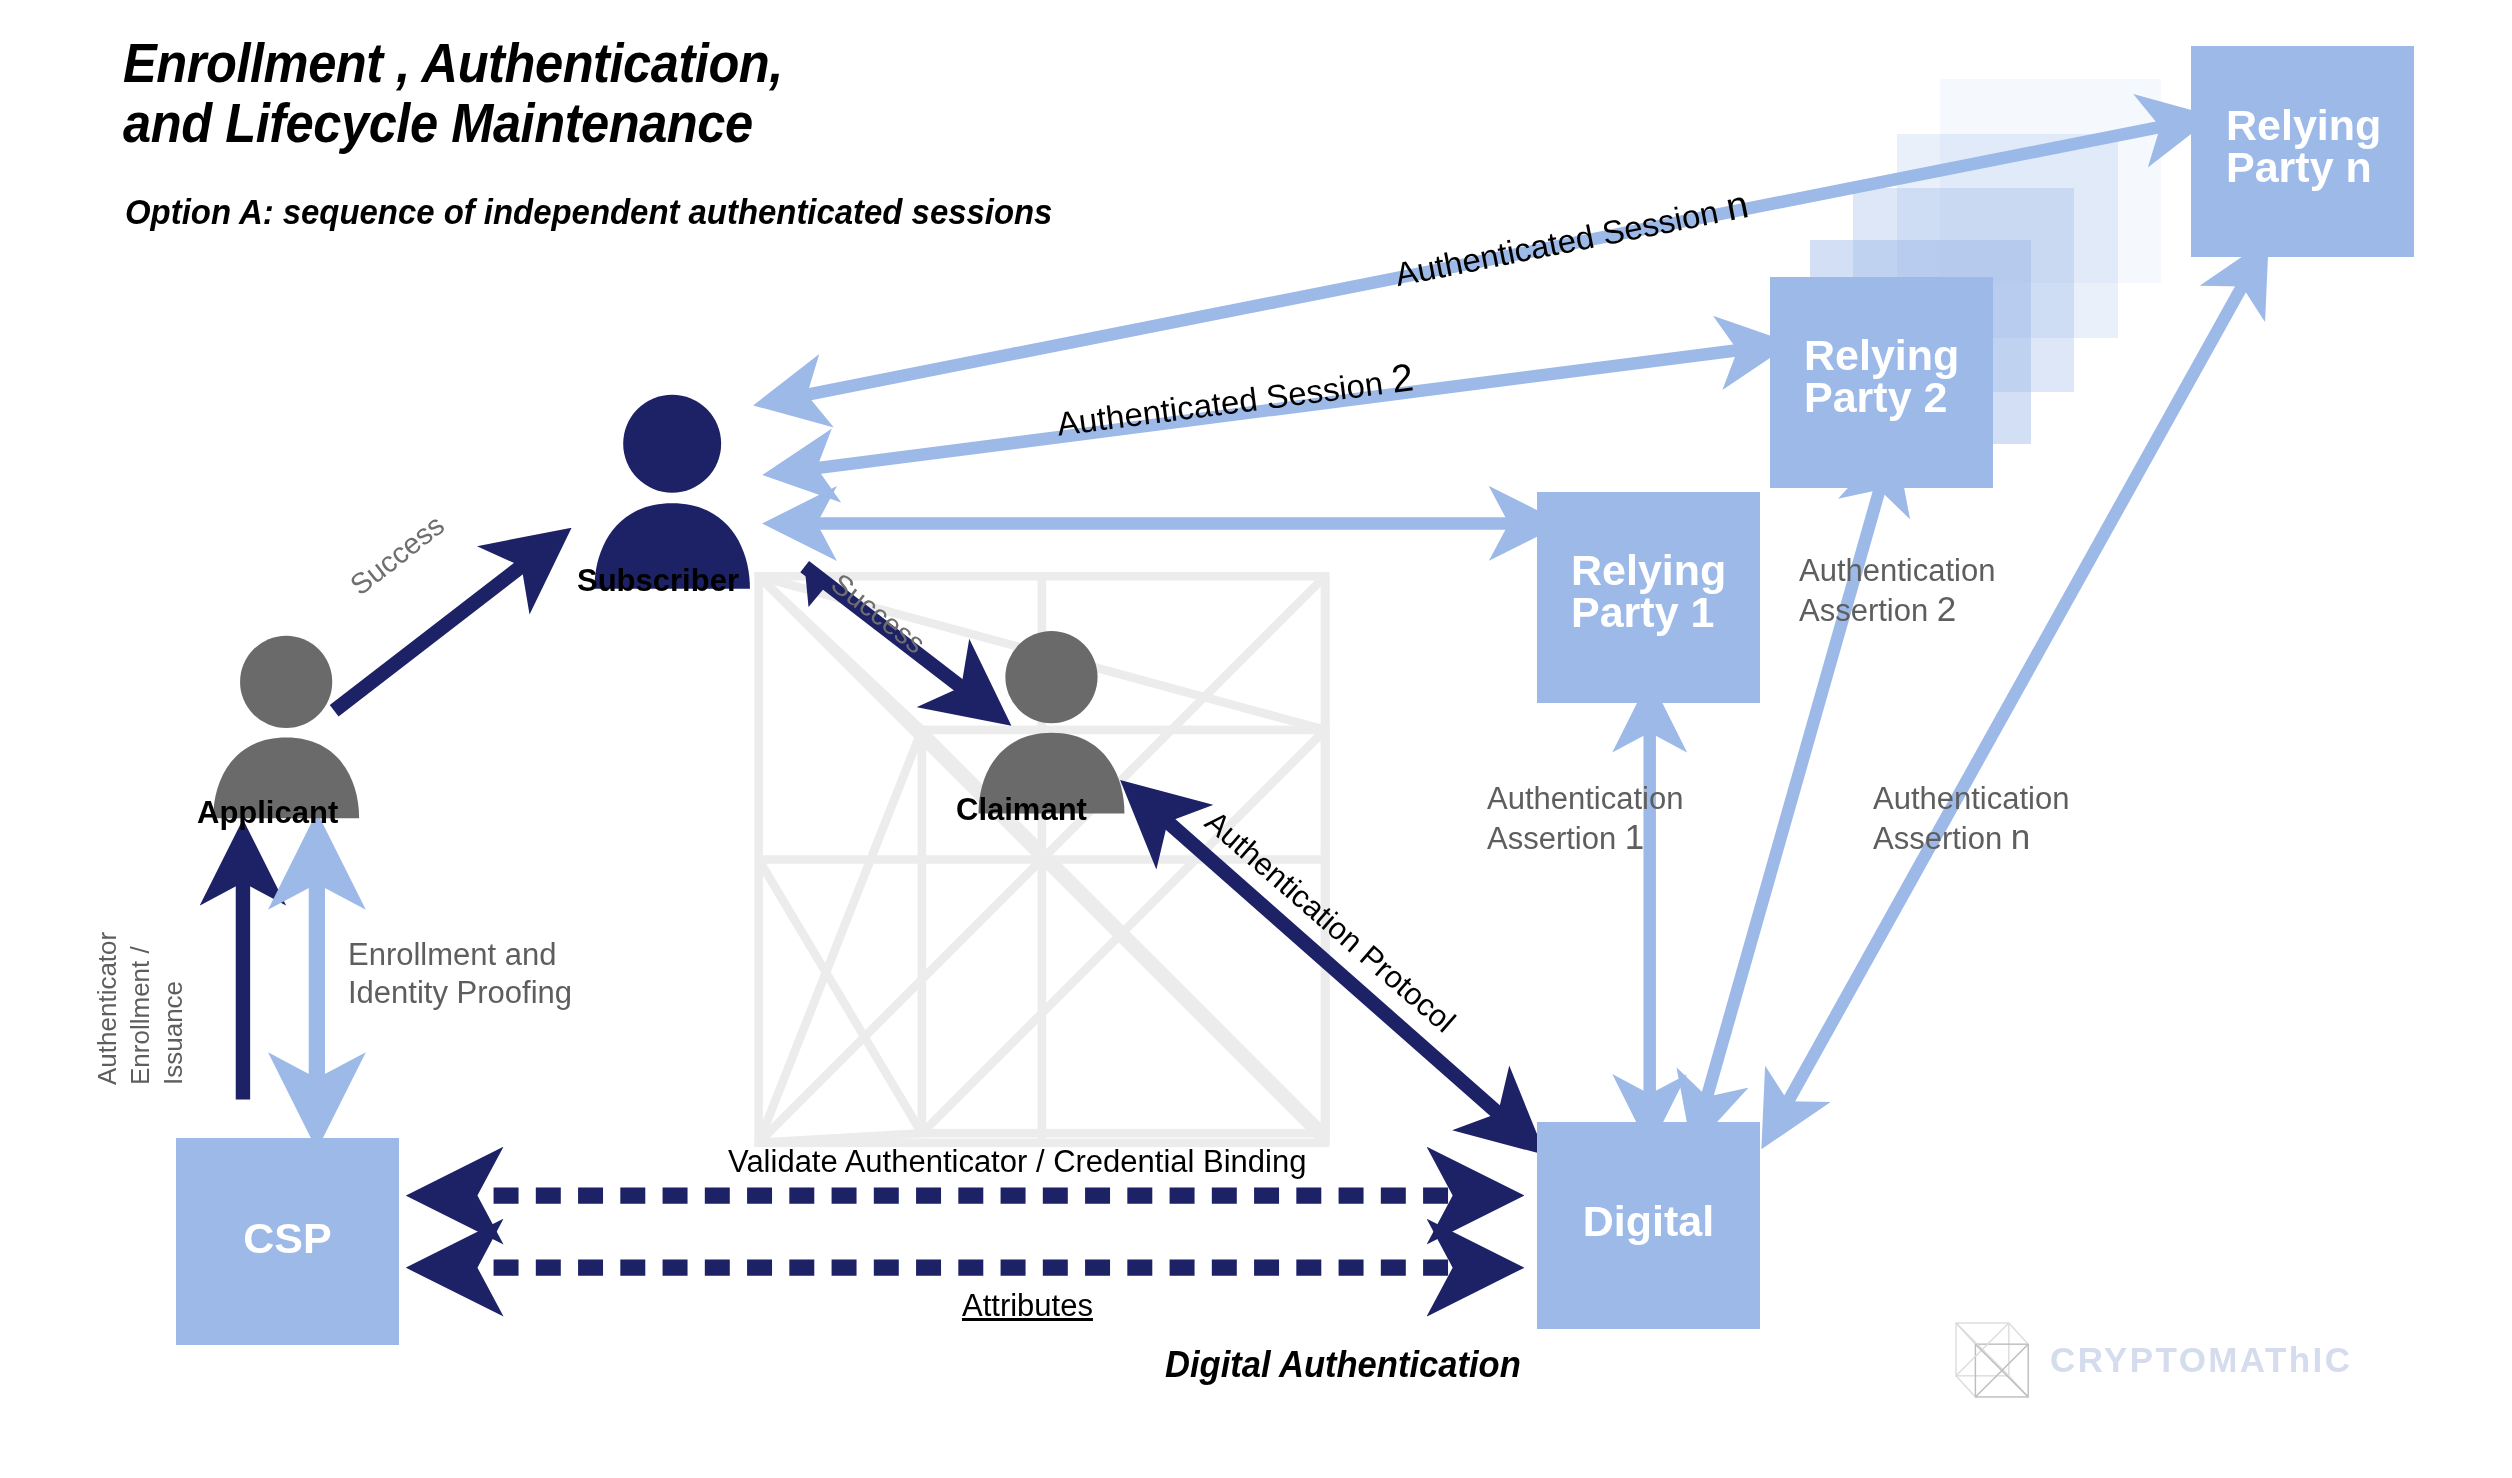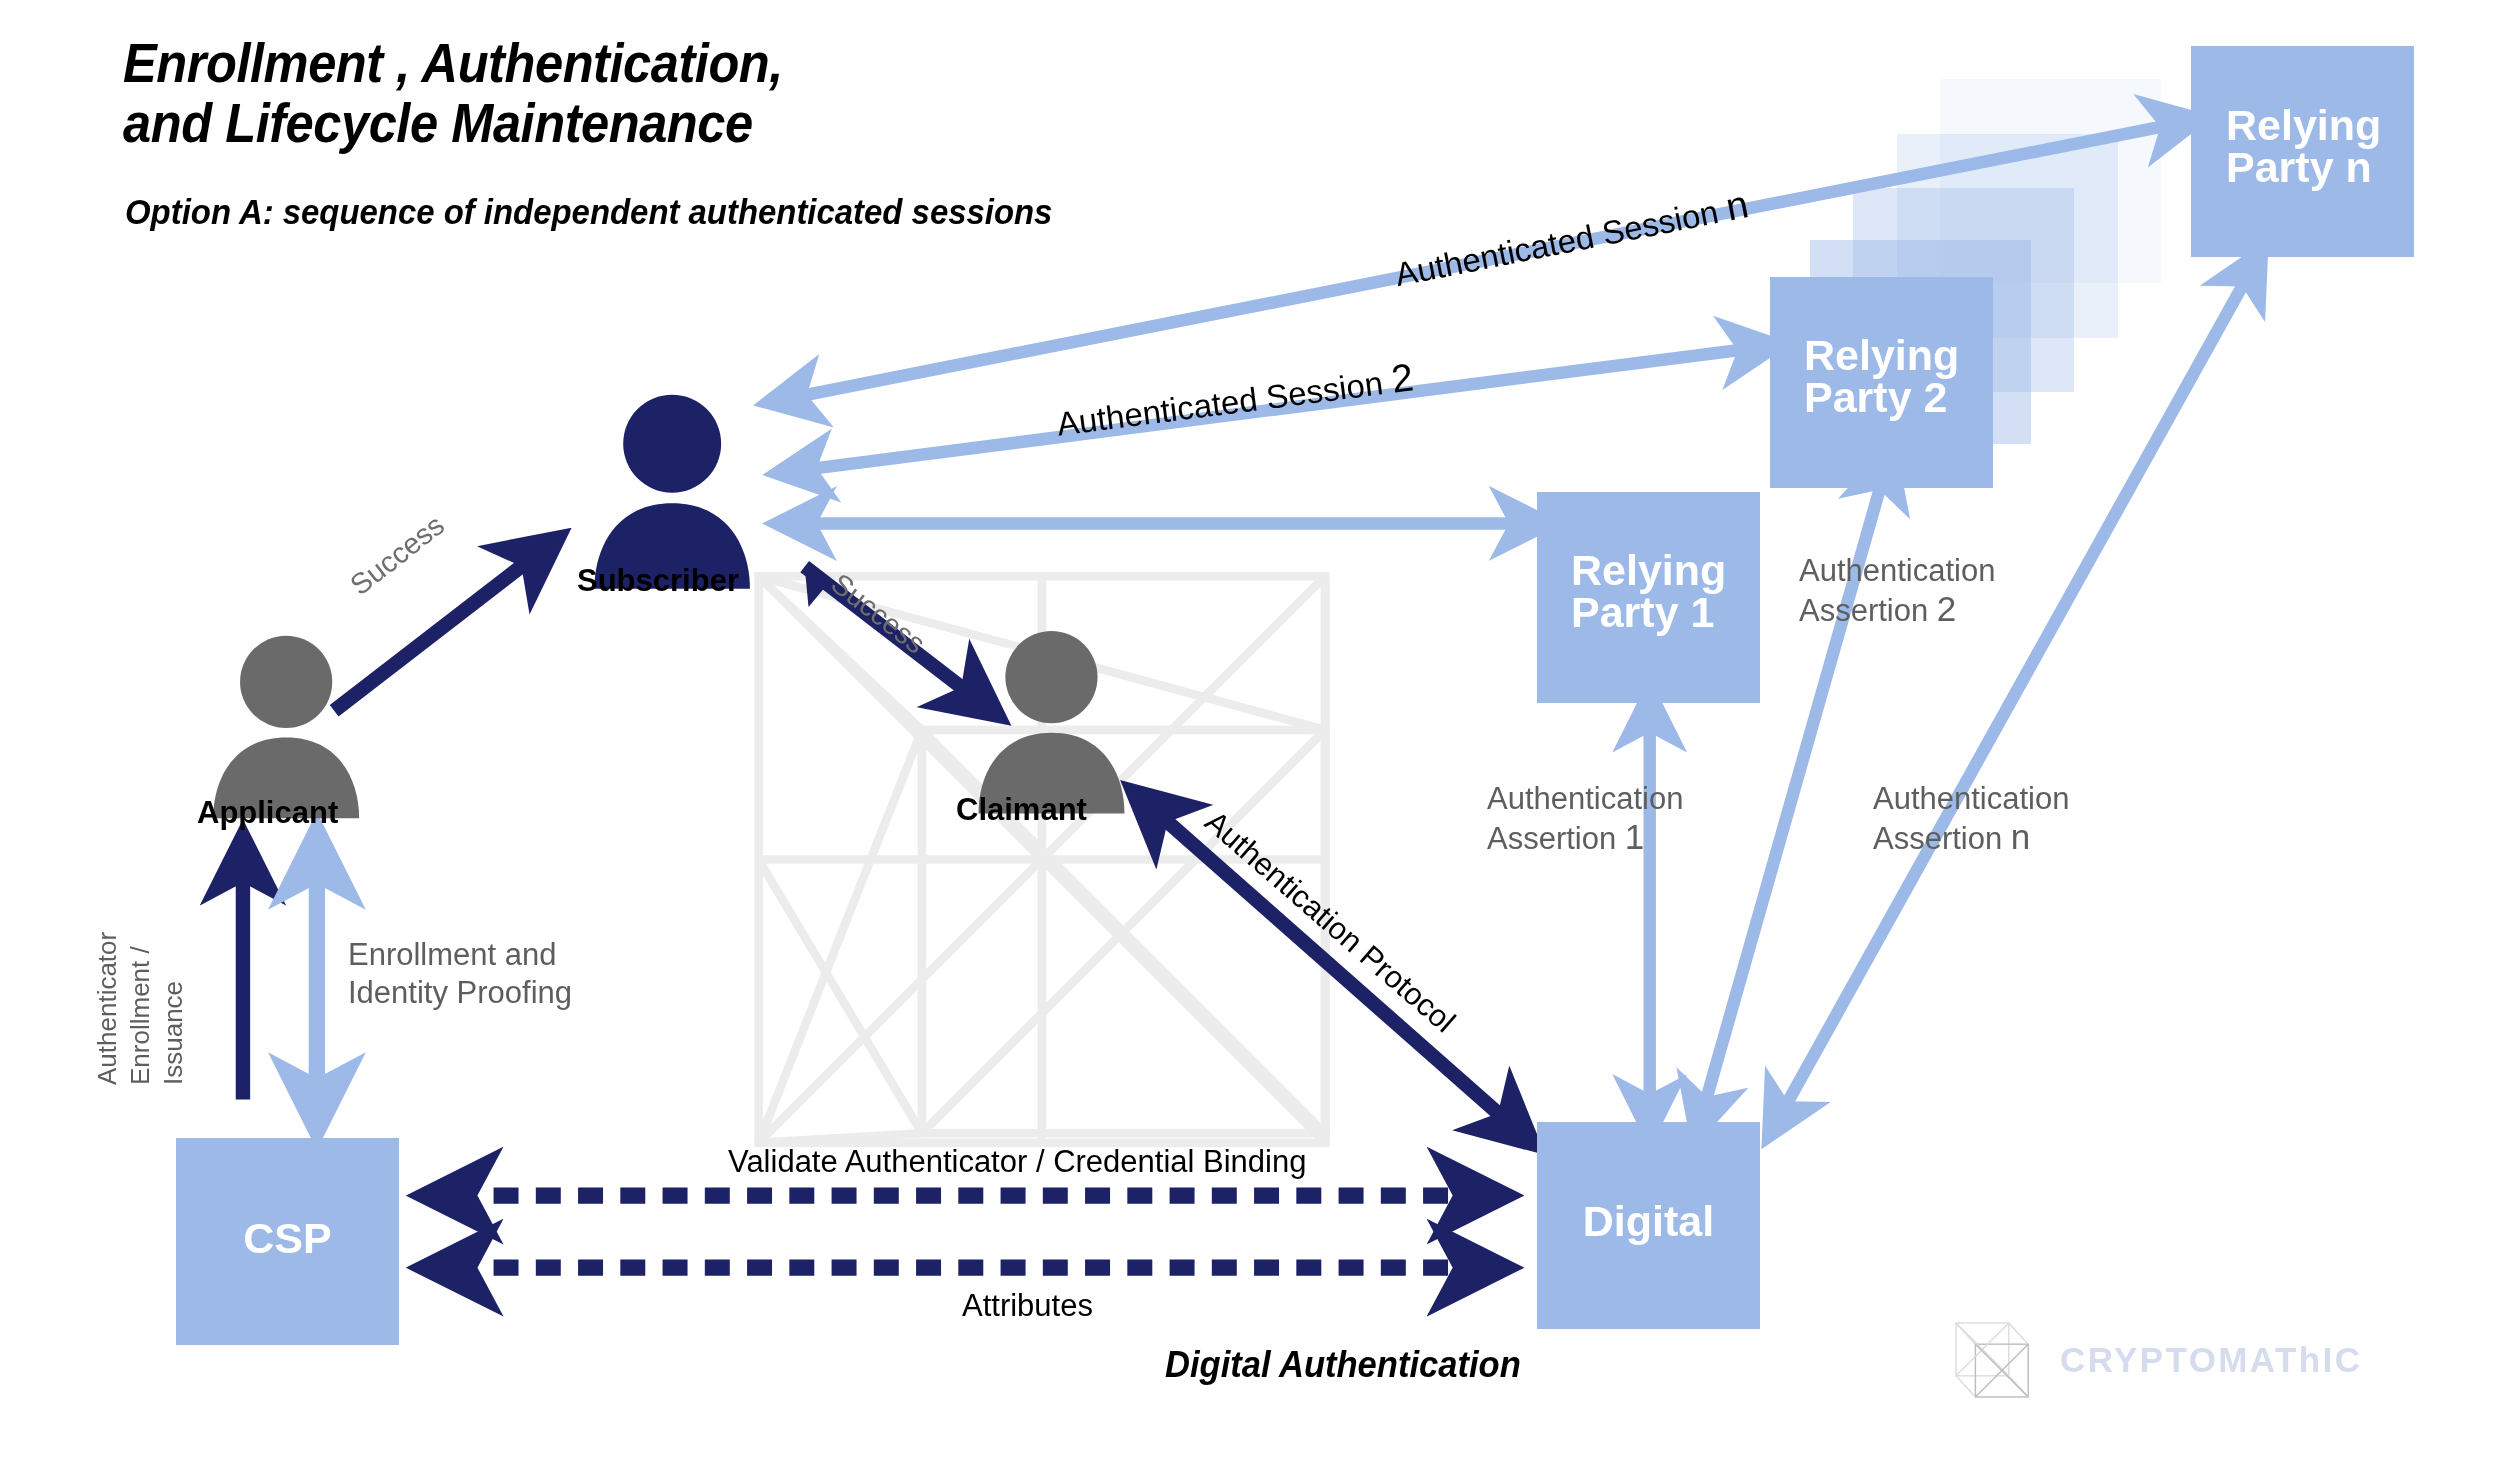--- a/index.html
+++ b/index.html
@@ -61,21 +61,21 @@
   }
   .sessionLabel .num{font-size:39px;}
 
   .vertLabel{
     position:absolute;font-size:26px;line-height:33px;color:#5e5e5e;
     white-space:pre-line;text-align:left;
     transform-origin:left top;
   }
 
   
-  .logo{position:absolute;left:1949px;top:1316px;display:flex;align-items:center;gap:23px;}
+  .logo{position:absolute;left:1949px;top:1316px;display:flex;align-items:center;gap:13px;}
   .logoText{
     font-size:35px;font-weight:bold;letter-spacing:2.4px;color:#d5dced;
   }
 </style>
 </head>
 <body>
 
 <div id="stage">
 
   <svg class="svgLayer" viewBox="0 0 2616 1540">
@@ -187,21 +187,21 @@
   <div class="successLabel" style="left:845px;top:567px;transform:rotate(38deg);transform-origin:left top;">Success</div>
 
   <div class="vertLabel" style="left:91px;top:1085px;transform:rotate(-90deg);width:317px;">Authenticator
 Enrollment /
 Issuance</div>
 
   <div class="grayLabel" style="left:348px;top:936px;">Enrollment and
 Identity Proofing</div>
 
   <div class="flowLabel" style="left:728px;top:1143px;">Validate Authenticator / Credential Binding</div>
-  <div class="flowLabel" style="left:962px;top:1287px;">Attributes</div>
+  <div class="flowLabel" style="left:962px;top:1287px;text-decoration:underline;">Attributes</div>
 
   <div class="flowLabel" style="left:1222px;top:803px;transform:rotate(41deg);transform-origin:left top;">Authentication Protocol</div>
 
 
   <div class="sessionLabel" style="left:1054px;top:401px;transform:rotate(-7.3deg);transform-origin:left top;">
     <span>Authenticated Session </span><span class="num">2</span>
   </div>
 
   <div class="sessionLabel" style="left:1391px;top:252px;transform:rotate(-11.2deg);transform-origin:left top;">
     <span>Authenticated Session </span><span class="num">n</span>

